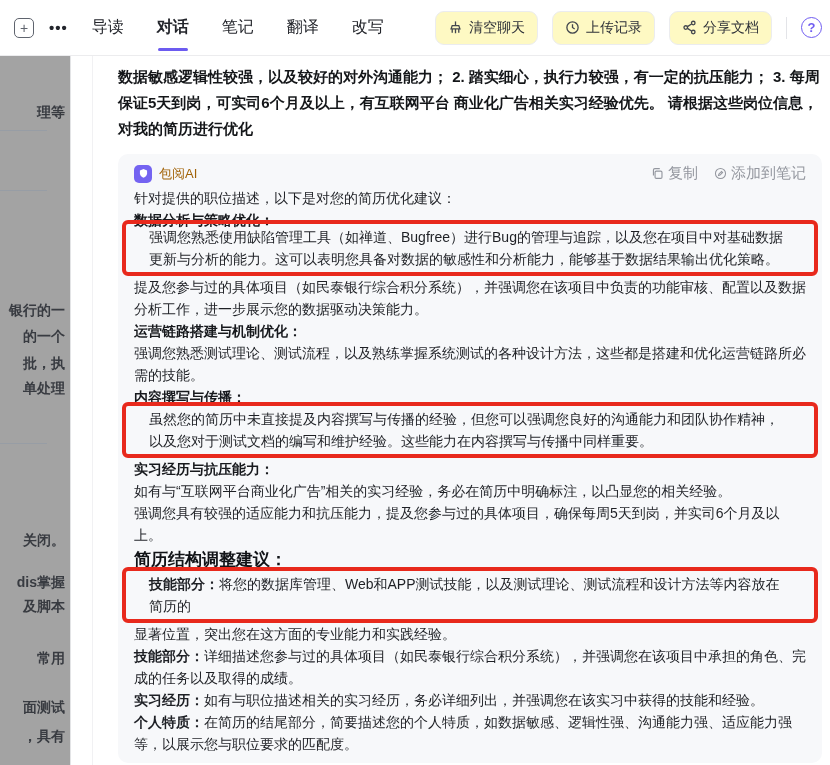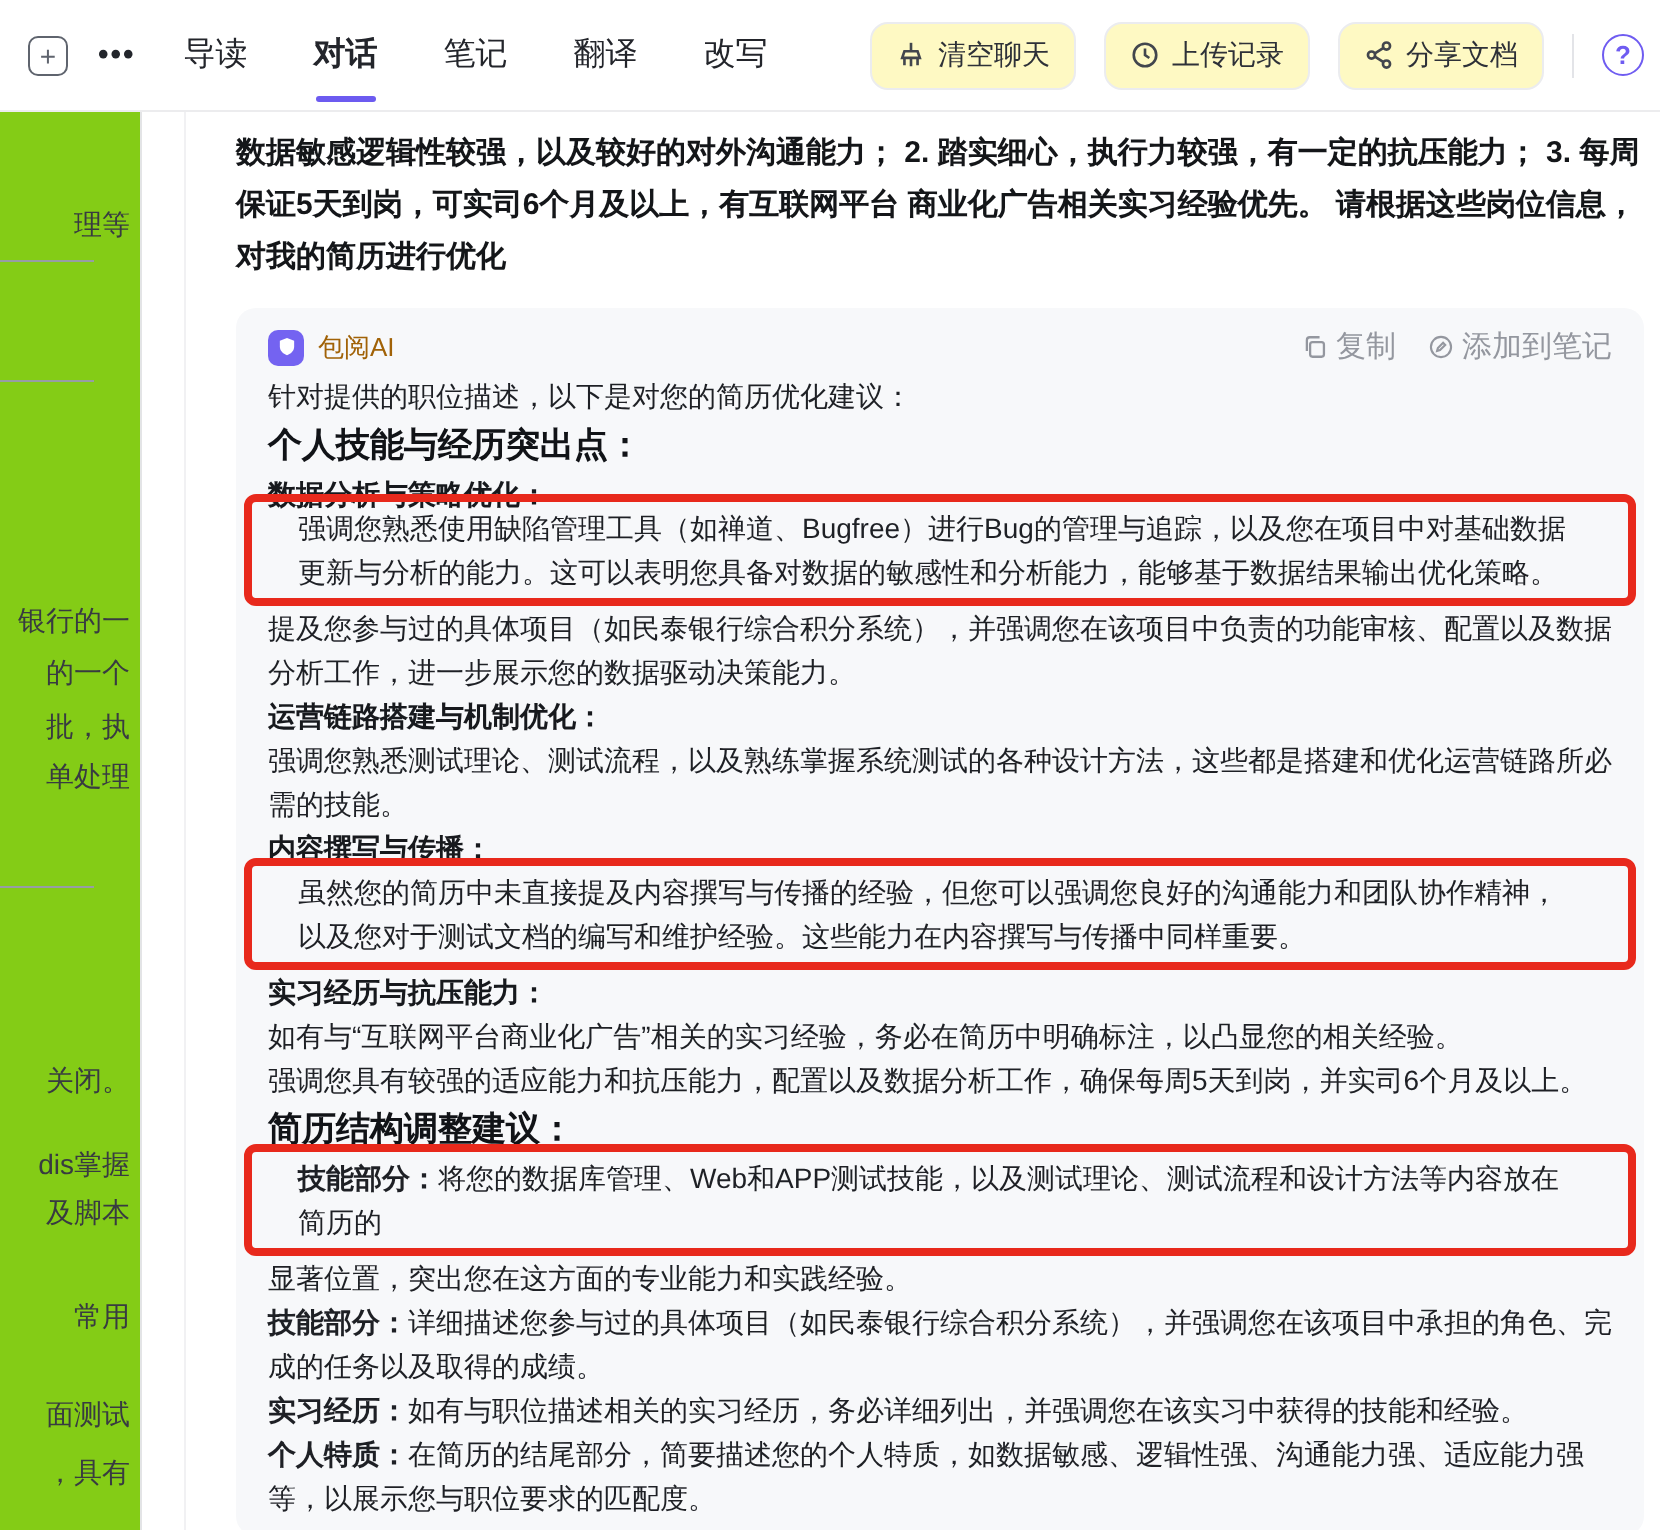--- a/index.html
+++ b/index.html
@@ -24,22 +24,22 @@
   .top-actions { margin-left:auto; display:flex; align-items:center; gap:14px; margin-right:6px; }
   .action-btn { display:flex; align-items:center; gap:6px; background:#fef9c3;
     border:1px solid #ebecef; border-radius:9px; padding:7px 12px; font-size:14px;
     color:#2e3138; cursor:pointer; white-space:nowrap; }
   .action-btn svg { stroke:#42464d; }
   .help-divider { width:1px; height:22px; background:#e3e4e8; }
   .help-btn { width:21px; height:21px; border-radius:50%; border:1.7px solid #6f5cf1;
     color:#6f5cf1; font-size:13px; font-weight:700; display:flex; align-items:center;
     justify-content:center; cursor:pointer; margin-right:2px; }
   
-  .sidebar { position:absolute; left:0; top:56px; width:71px; bottom:0; background:#84cc16;
-    border-right:1px solid #e3e4e6; overflow:hidden; z-index:4; }
+  .sidebar { position:absolute; left:0; top:56px; width:71px; bottom:0; background:#a3a3a3;
+    border-right:1px solid #e3e4e6; overflow:hidden; z-index:4;font-weight:bold; }
   .sidebar-line2 { position:absolute; left:92px; top:56px; bottom:0; width:1px; background:#f1f1f3; }
   .fragment { position:absolute; right:5px; white-space:nowrap; font-size:14px; color:#383b41; }
   .sdiv { position:absolute; left:0; width:47px; height:1px; background:#979da5; }
   
   .main { position:absolute; left:93px; top:56px; right:0; bottom:0; padding:8px 8px 0 25px; }
   .user-msg { font-weight:700; font-size:15px; line-height:26px; color:#141619; width:704px; margin-bottom:12px; }
   .card { width:704px; background:#f7f8fa; border-radius:10px; padding:10px 16px 8px; }
   .card-head { display:flex; align-items:center; margin-bottom:4px; }
   .bot { display:flex; align-items:center; gap:7px; color:#a16207; font-size:13px; }
   .avatar { width:18px; height:18px; border-radius:5px; background:#7463f1;
@@ -158,40 +158,39 @@
                 <path d="M5.6 10.4l.5-1.8 3.2-3.2 1.3 1.3-3.2 3.2z"></path>
             </svg>
           </span>
           <span>添加到笔记</span>
         </span>
       </div>
     </div>
 
     <div class="p">针对提供的职位描述，以下是对您的简历优化建议：</div>
 
-    <div class="h3">个人技能与经历突出点：</div>
     <div class="p sub">数据分析与策略优化：</div>
 
     <div class="rbox rbox1">
       <div class="p">强调您熟悉使用缺陷管理工具（如禅道、Bugfree）进行Bug的管理与追踪，以及您在项目中对基础数据更新与分析的能力。这可以表明您具备对数据的敏感性和分析能力，能够基于数据结果输出优化策略。</div>
     </div>
 
     <div class="p">提及您参与过的具体项目（如民泰银行综合积分系统），并强调您在该项目中负责的功能审核、配置以及数据分析工作，进一步展示您的数据驱动决策能力。</div>
 
     <div class="p sub">运营链路搭建与机制优化：</div>
     <div class="p">强调您熟悉测试理论、测试流程，以及熟练掌握系统测试的各种设计方法，这些都是搭建和优化运营链路所必需的技能。</div>
 
     <div class="p sub">内容撰写与传播：</div>
     <div class="rbox rbox3">
       <div class="p">虽然您的简历中未直接提及内容撰写与传播的经验，但您可以强调您良好的沟通能力和团队协作精神，以及您对于测试文档的编写和维护经验。这些能力在内容撰写与传播中同样重要。</div>
     </div>
 
     <div class="p sub">实习经历与抗压能力：</div>
     <div class="p">如有与“互联网平台商业化广告”相关的实习经验，务必在简历中明确标注，以凸显您的相关经验。</div>
-    <div class="p">强调您具有较强的适应能力和抗压能力，配置以及数据分析工作，确保每周5天到岗，并实司6个月及以上。</div>
+    <div class="p">强调您具有较强的适应能力和抗压能力，提及您参与过的具体项目，确保每周5天到岗，并实司6个月及以上。</div>
 
     <div class="h3">简历结构调整建议：</div>
     <div class="rbox rbox4">
       <div class="p"><span class="lead">技能部分：</span><span>将您的数据库管理、Web和APP测试技能，以及测试理论、测试流程和设计方法等内容放在简历的</span></div>
     </div>
     <div class="p">显著位置，突出您在这方面的专业能力和实践经验。</div>
 
     <div class="p"><span class="lead">技能部分：</span><span>详细描述您参与过的具体项目（如民泰银行综合积分系统），并强调您在该项目中承担的角色、完成的任务以及取得的成绩。</span></div>
     <div class="p"><span class="lead">实习经历：</span><span>如有与职位描述相关的实习经历，务必详细列出，并强调您在该实习中获得的技能和经验。</span></div>
     <div class="p"><span class="lead">个人特质：</span><span>在简历的结尾部分，简要描述您的个人特质，如数据敏感、逻辑性强、沟通能力强、适应能力强等，以展示您与职位要求的匹配度。</span></div>

